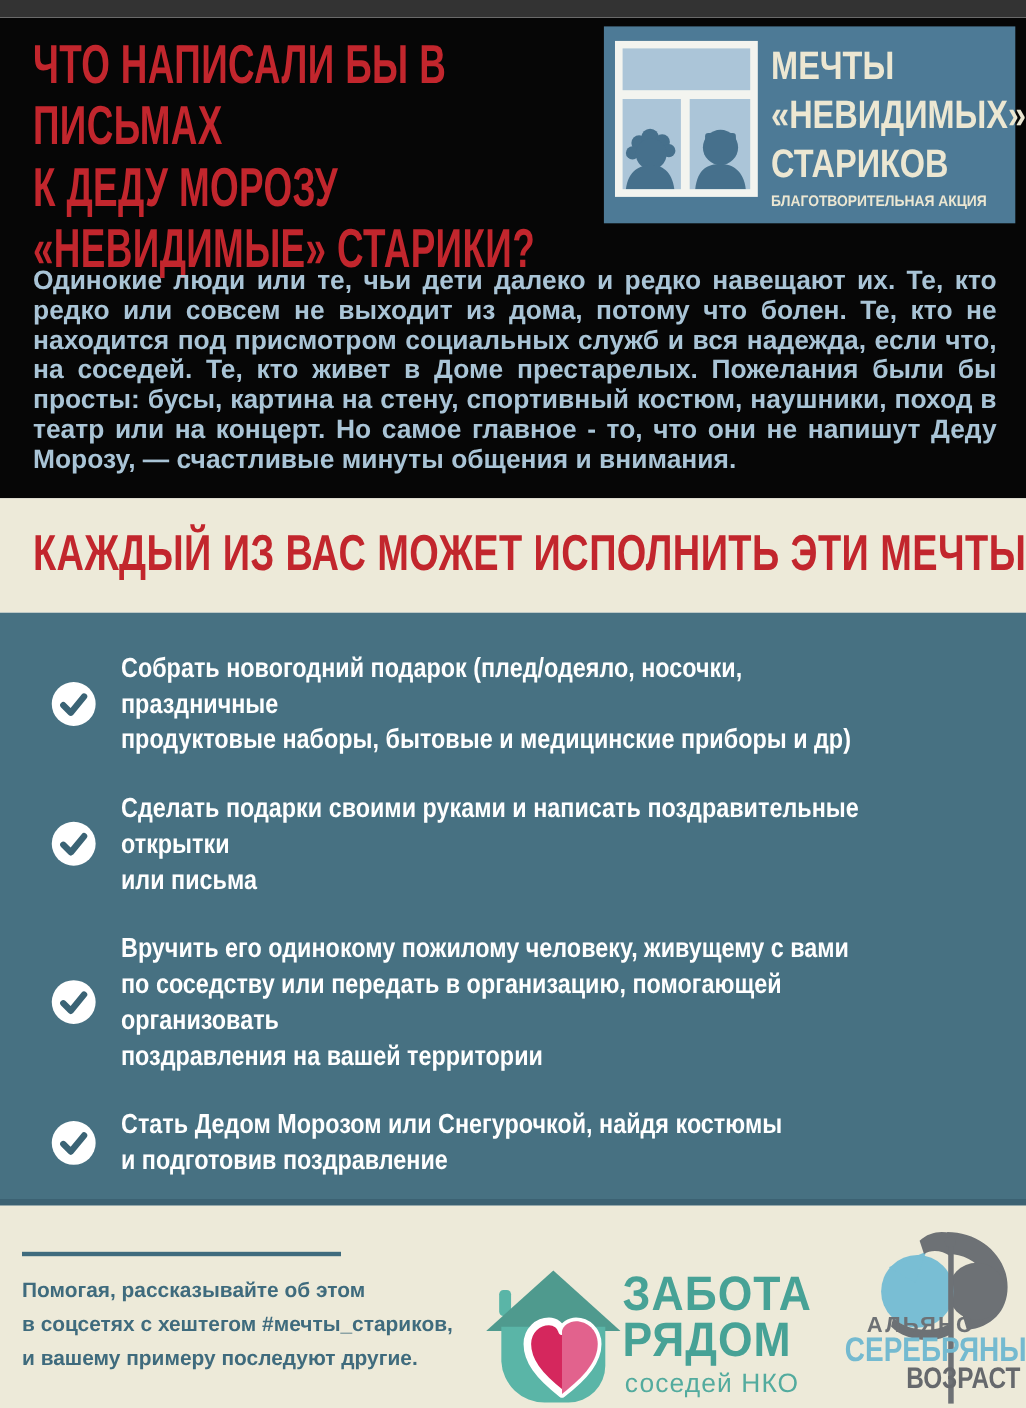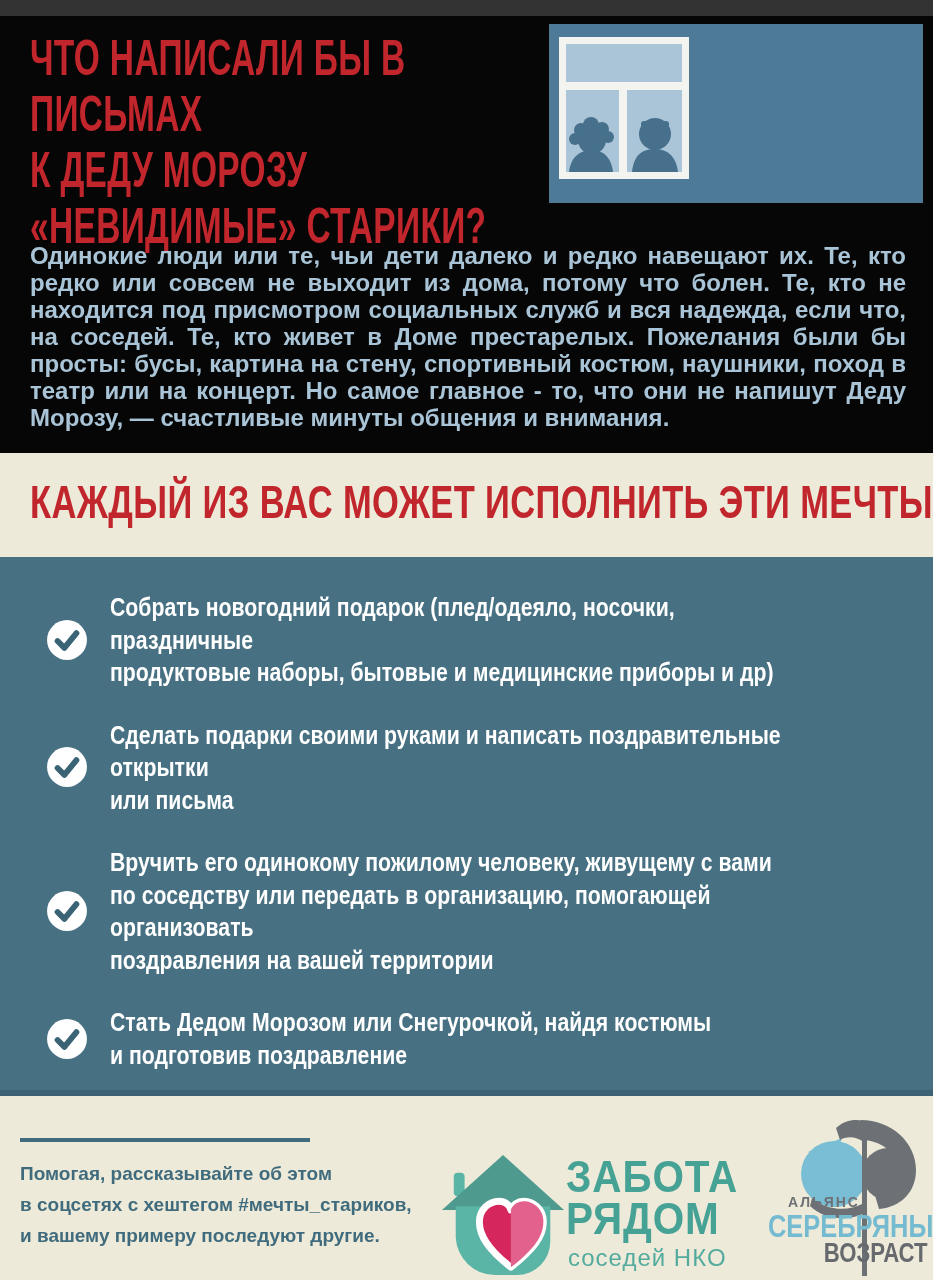--- a/index.html
+++ b/index.html
@@ -47,21 +47,21 @@
   .zabota-logo { position:absolute; left:440px; top:46px; width:330px; height:145px; }
   .zabota-icon { position:absolute; left:0; top:4px; width:128px; height:138px; }
   .zabota-name { position:absolute; left:126px; top:14px; font-size:44px; font-weight:bold;
     color:#47a296; line-height:.95; letter-spacing:1px; white-space:pre-line;
     display:inline-block; transform:scaleX(.92); transform-origin:left top; }
   .zabota-sub { position:absolute; left:128px; top:102px; font-size:24px; color:#53ab9e;
     letter-spacing:1px; white-space:nowrap; }
 
   .silver-logo { position:absolute; left:768px; top:16px; width:162px; height:172px; }
   .silver-icon { position:absolute; left:8px; top:0; width:150px; height:172px; }
-  .silver-line1 { position:absolute; left:20px; top:82px; font-size:14px; font-weight:bold;
+  .silver-line1 { position:absolute; left:20px; top:82px; font-size:20px; font-weight:bold;
     color:#6d7175; letter-spacing:2px; }
   .silver-line2 { position:absolute; left:0px; top:97px; font-size:31px; font-weight:bold;
     color:#74bad0; display:inline-block; transform:scaleX(.82); transform-origin:left top; white-space:nowrap; }
   .silver-line3 { position:absolute; right:2px; top:126px; font-size:27px; font-weight:bold;
     color:#66696d; display:inline-block; transform:scaleX(.82); transform-origin:right top; white-space:nowrap; }
 
   .bottom-strip { position:absolute; left:0; top:1271px; width:933px; height:9px;
     background:#cdd2ca; border-top:2px solid #a9b2ab; }
 </style>
 </head>
@@ -94,20 +94,26 @@
             <circle cx="49" cy="100" r="6"></circle>
           <circle cx="33" cy="103" r="14"></circle>
           <path d="M10,135 C12,118 23,113 33,113 C43,113 52,119 54,135 Z"></path>
         </g>
         <g clip-path="url(#paneR)" fill="#46708c">
           <circle cx="96" cy="97" r="16"></circle>
           <rect x="82" y="84" width="28" height="8" rx="3"></rect>
           <path d="M73,135 C75,116 85,112 96,112 C107,112 117,118 119,135 Z"></path>
         </g>
       </svg>
+      <div class="logo-text-block">
+        <div class="logo-title">МЕЧТЫ
+«НЕВИДИМЫХ»
+СТАРИКОВ</div>
+        <div class="logo-subtitle">БЛАГОТВОРИТЕЛЬНАЯ АКЦИЯ</div>
+      </div>
     </div>
 
     <p class="intro-paragraph">Одинокие люди или те, чьи дети далеко и редко навещают их. Те, кто редко или совсем не выходит из дома, потому что болен. Те, кто не находится под присмотром социальных служб и вся надежда, если что, на соседей. Те, кто живет в Доме престарелых. Пожелания были бы просты: бусы, картина на стену, спортивный костюм, наушники, поход в театр или на концерт. Но самое главное - то, что они не напишут Деду Морозу, — счастливые минуты общения и внимания.</p>
   </div>
 
   <div class="cta-section">
     <div class="cta-heading">КАЖДЫЙ ИЗ ВАС МОЖЕТ ИСПОЛНИТЬ ЭТИ МЕЧТЫ!</div>
   </div>
 
   <div class="list-section">

